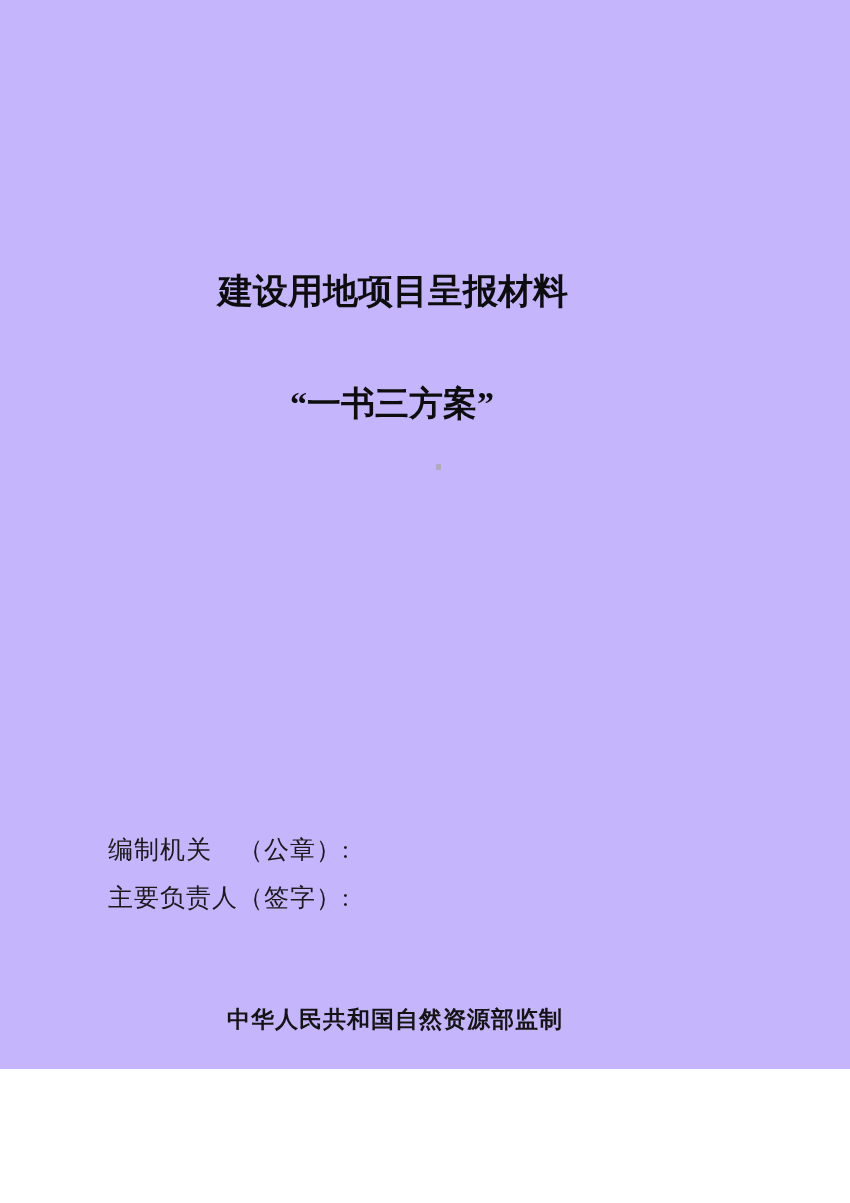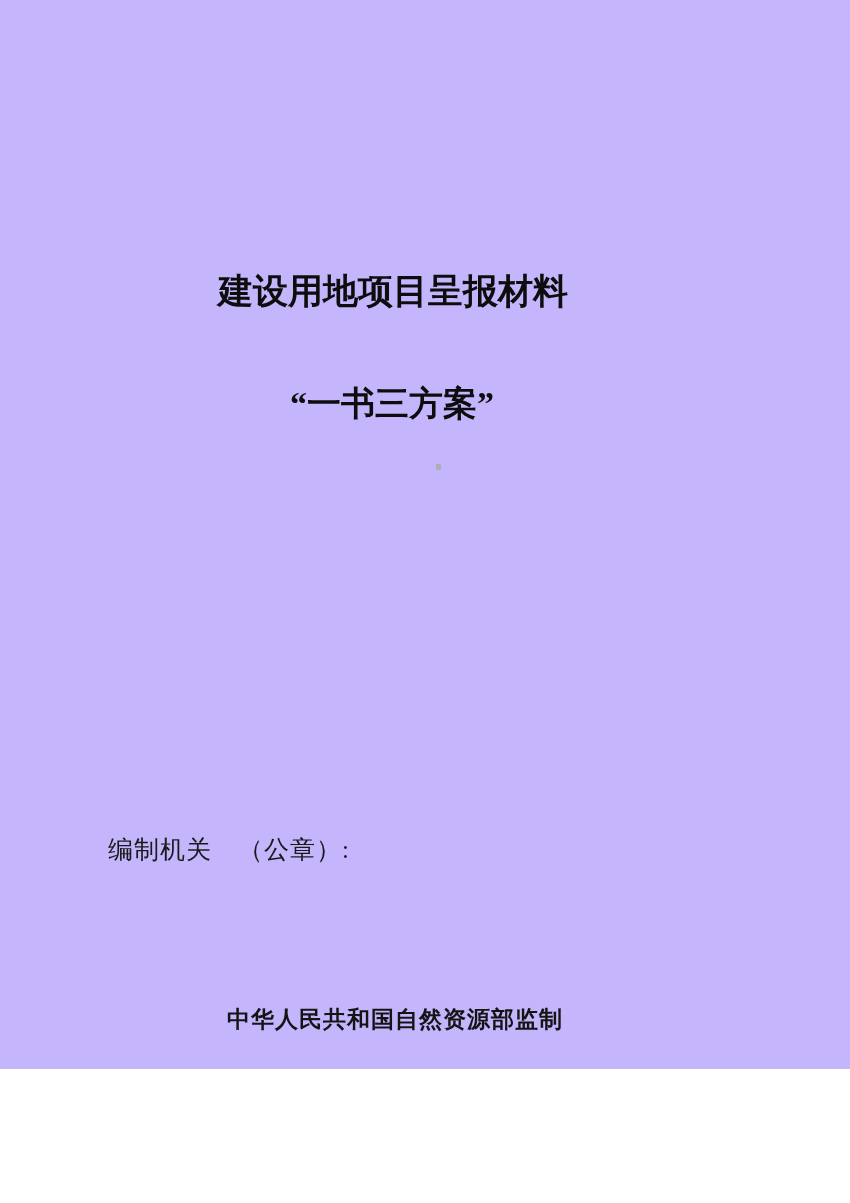--- a/index.html
+++ b/index.html
@@ -92,17 +92,18 @@
 <div class="page">
 
   <h1 class="title">建设用地项目呈报材料</h1>
 
   <div class="subtitle">“一书三方案”</div>
 
   <div class="speck"></div>
 
   <div class="fields">
     <div class="field-line">编制机关　（公章）:</div>
+    <div class="field-line">主要负责人（签字）:</div>
   </div>
 
   <div class="footer">中华人民共和国自然资源部监制</div>
 
 </div>
 
 </body></html>

